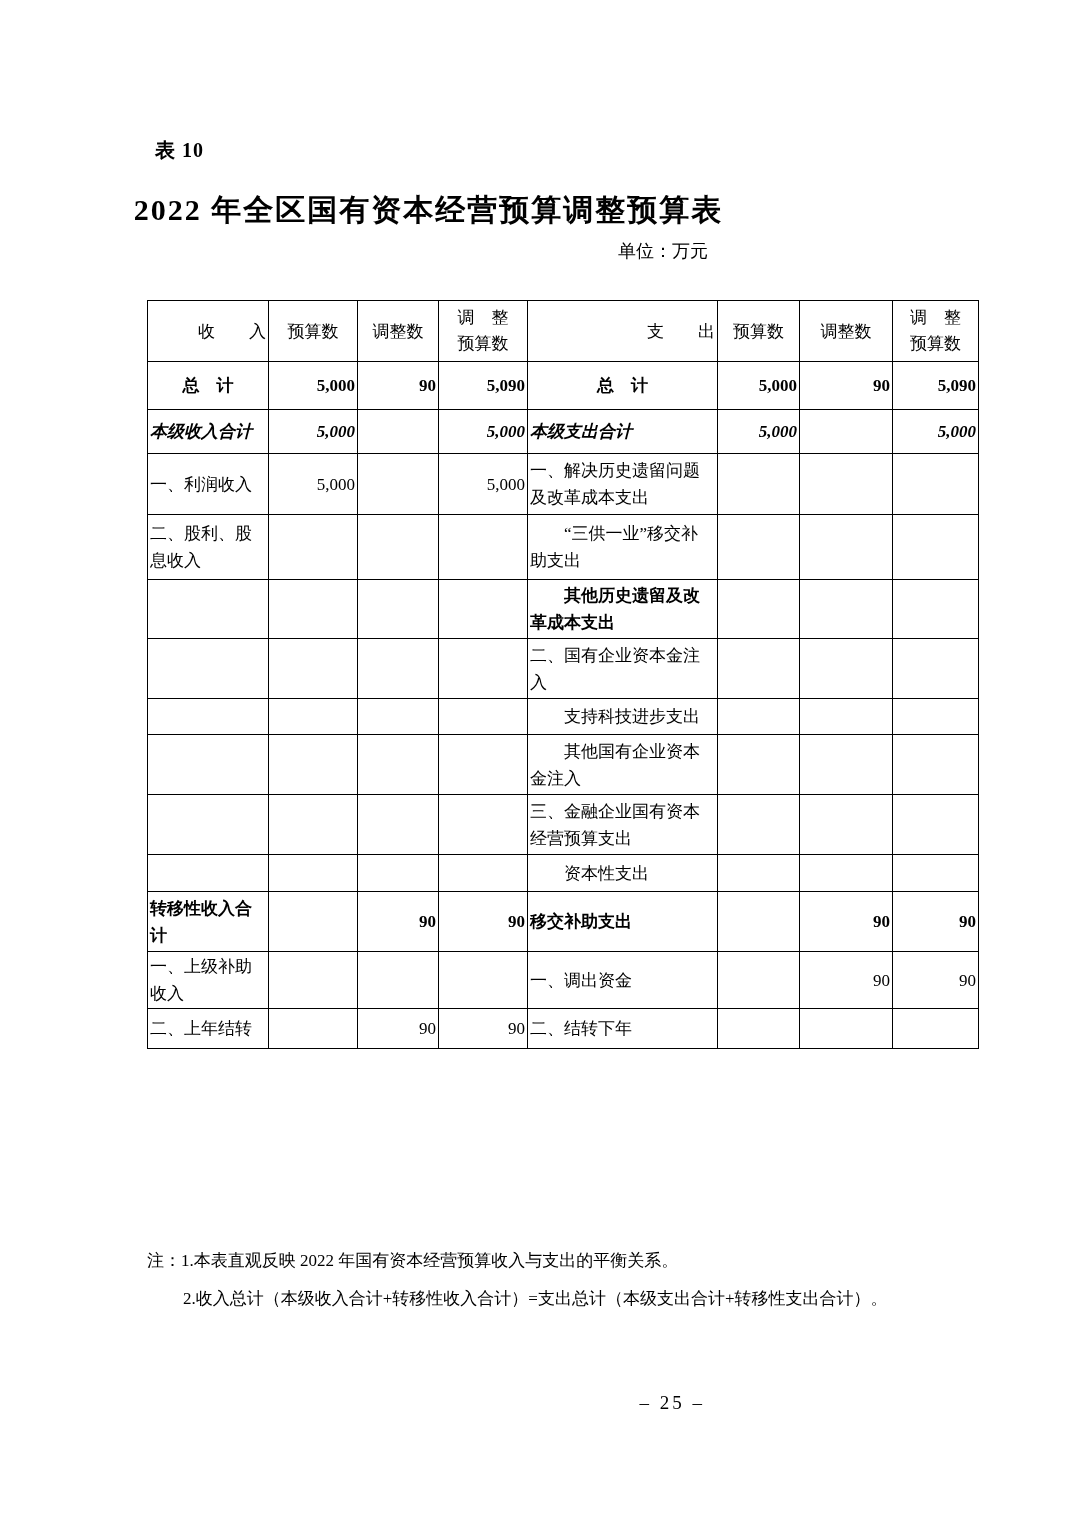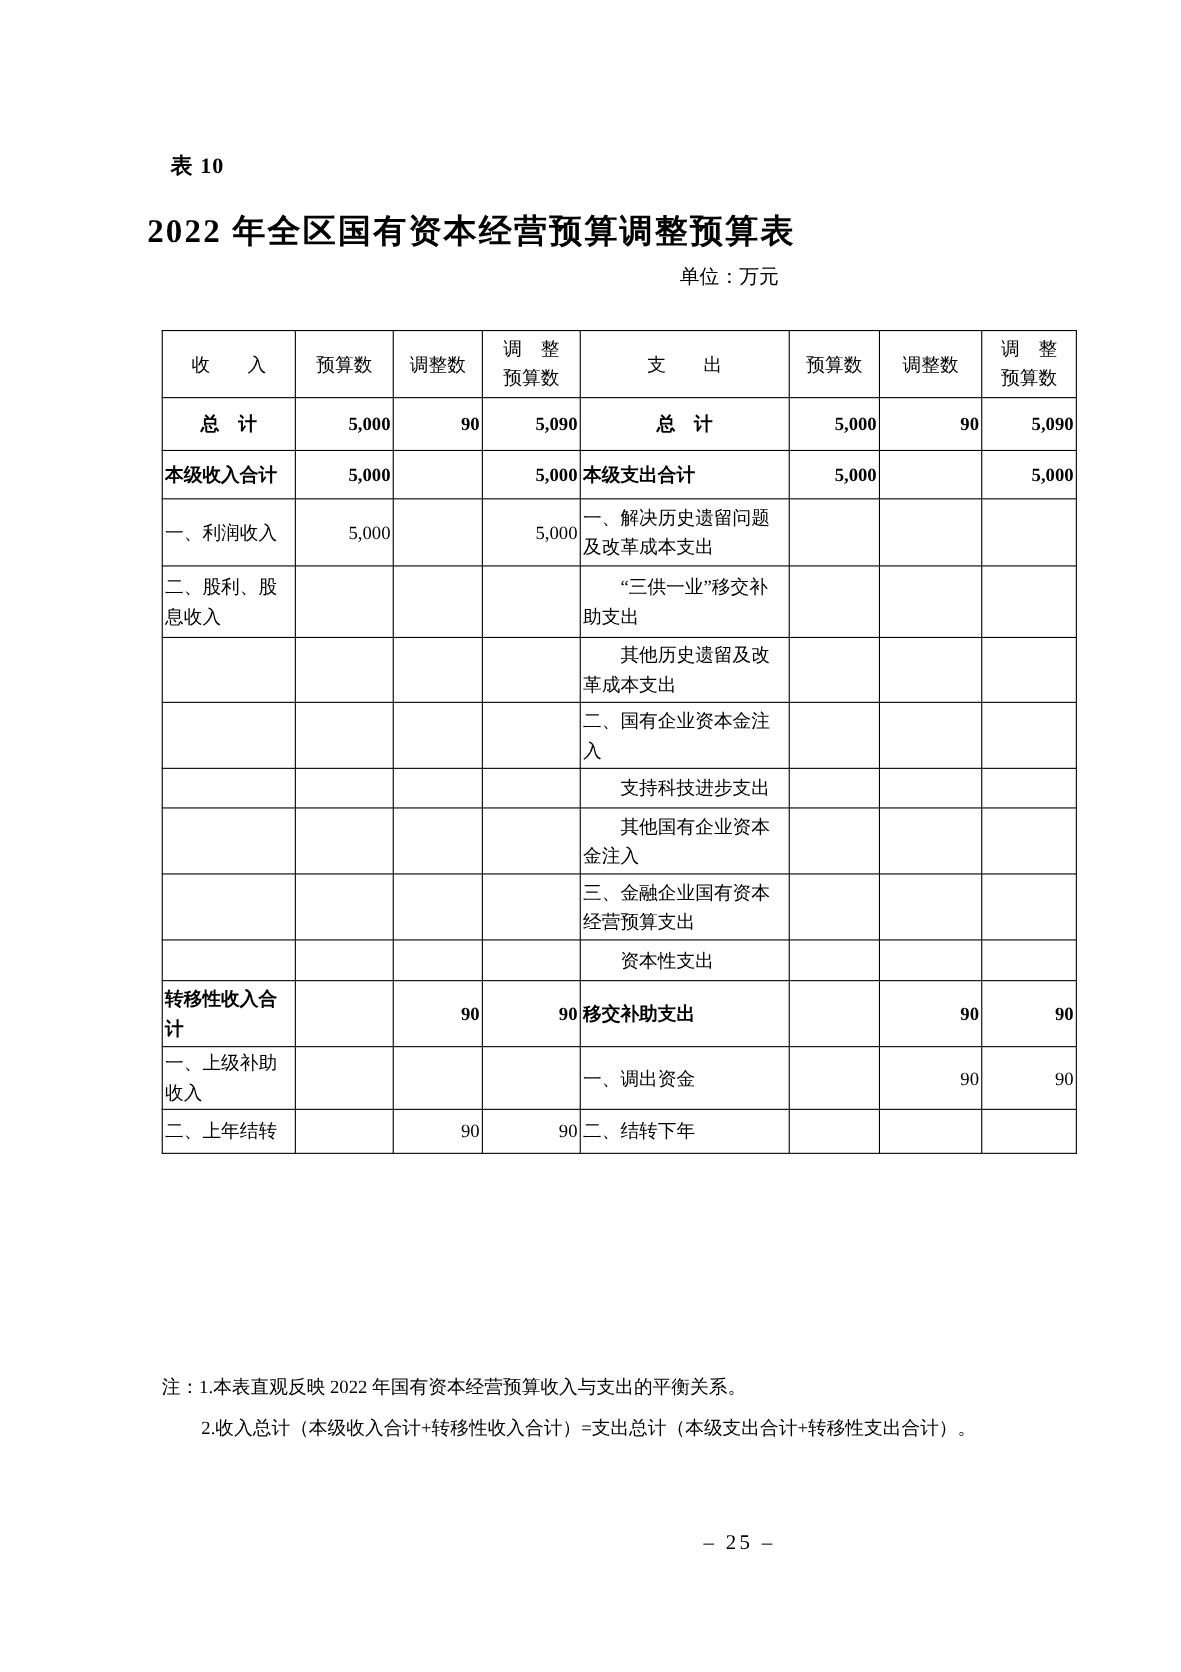--- a/index.html
+++ b/index.html
@@ -21,21 +21,21 @@
   table.budget {
     position:absolute; left:147px; top:300px; width:831px;
     border-collapse:collapse; table-layout:fixed;
   }
   table.budget td {
     border:1px solid #000; font-size:17px; line-height:27px;
     padding:1px 2px; vertical-align:middle; overflow:hidden;
     word-break:break-all;
   }
   thead td { text-align:center; height:58px; font-weight:normal; }
-  td.head-rowlabel { padding-right:10px; }
+  td.head-rowlabel { text-align:right; padding-right:10px; }
   td .h2line { line-height:26px; text-align:center; }
   td.label { text-align:left; }
   td.num { text-align:right; padding-right:2px; }
   td.center { text-align:center; }
   td.indent { text-indent:34px; }
   tr.bold td { font-weight:bold; }
   .notes {
     position:absolute; left:147px; top:1242px; width:810px;
     font-size:17px; line-height:38px;
   }
@@ -89,21 +89,21 @@
         <tr class="bold" style="height: 48px;">
           <td class="label center">总　计</td>
           <td class="num">5,000</td>
           <td class="num">90</td>
           <td class="num">5,090</td>
           <td class="label center">总　计</td>
           <td class="num">5,000</td>
           <td class="num">90</td>
           <td class="num">5,090</td>
         </tr>
-        <tr class="bold" style="height: 44px;">
+        <tr class="bold" style="height: 44px; font-style: italic;">
           <td class="label">本级收入合计</td>
           <td class="num">5,000</td>
           <td class="num"></td>
           <td class="num">5,000</td>
           <td class="label">本级支出合计</td>
           <td class="num">5,000</td>
           <td class="num"></td>
           <td class="num">5,000</td>
         </tr>
         <tr style="height: 61px;">
@@ -119,21 +119,21 @@
         <tr style="height: 65px;">
           <td class="label">二、股利、股息收入</td>
           <td class="num"></td>
           <td class="num"></td>
           <td class="num"></td>
           <td class="label indent">“三供一业”移交补助支出</td>
           <td class="num"></td>
           <td class="num"></td>
           <td class="num"></td>
         </tr>
-        <tr style="height: 59px;">
+        <tr style="height: 59px; font-weight: bold;">
           <td class="label"></td>
           <td class="num"></td>
           <td class="num"></td>
           <td class="num"></td>
           <td class="label indent">其他历史遗留及改革成本支出</td>
           <td class="num"></td>
           <td class="num"></td>
           <td class="num"></td>
         </tr>
         <tr style="height: 60px;">

